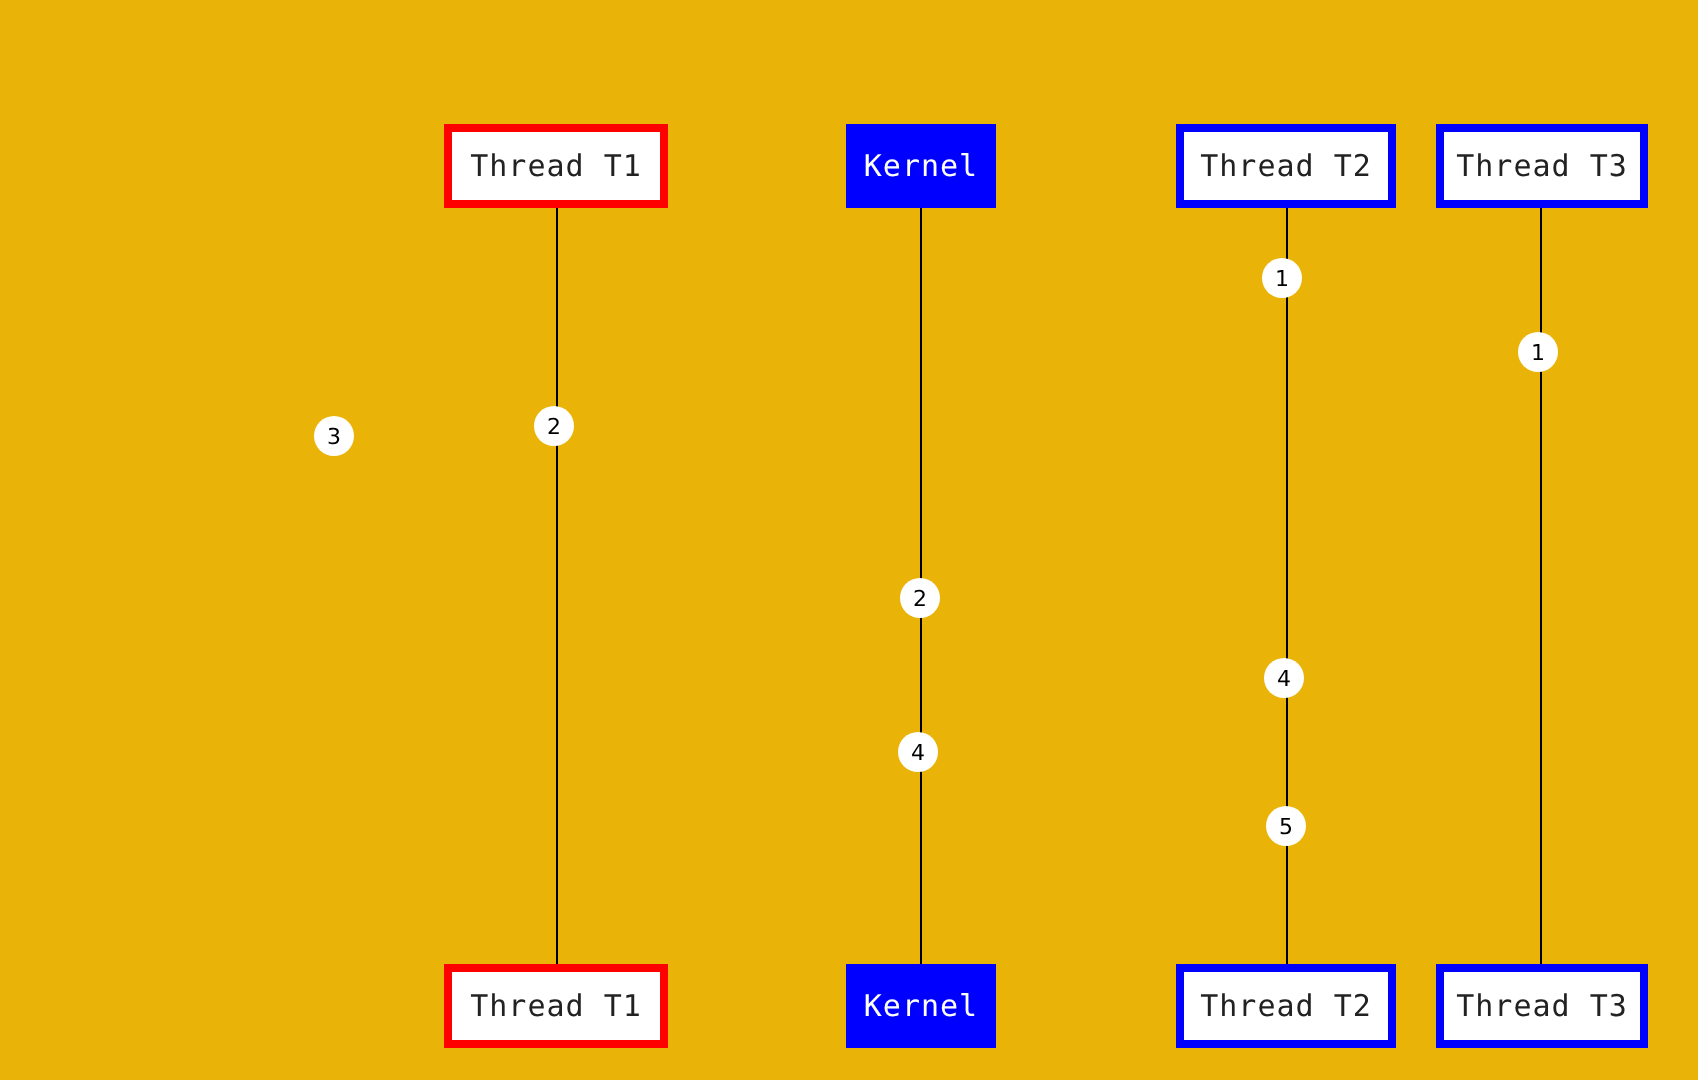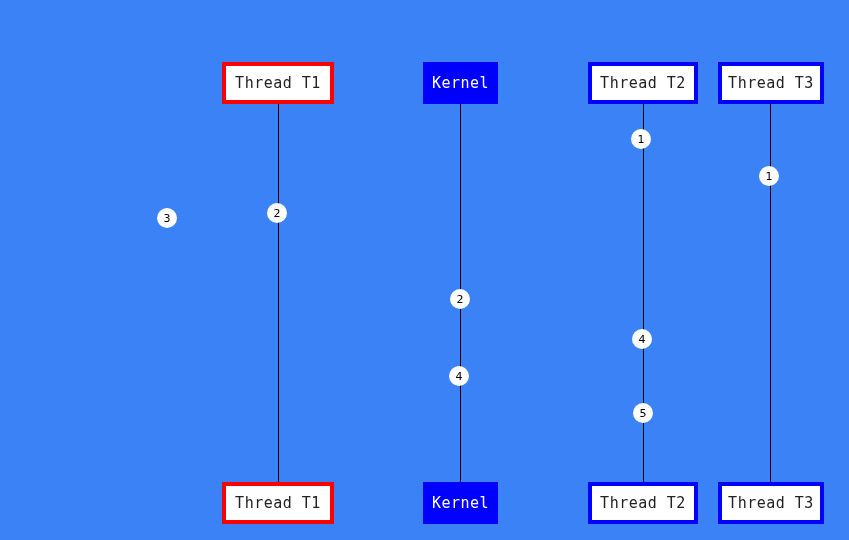--- a/index.html
+++ b/index.html
@@ -63,21 +63,21 @@
     justify-content: center;
     font-family: "DejaVu Sans", sans-serif;
     font-size: 11px;
     line-height: 1;
     font-weight: normal;
   }
 </style>
 </head>
 <body>
 
-<div id="canvas" style="width: 849px; height: 540px; background: #3b82f6;">
+<div id="canvas" style="width: 849px; height: 540px; background: #eab308;">
 
   <div id="lifelines">
       <div class="lifeline" style="left: 278px; top: 104px; height: 378px;"></div>
       <div class="lifeline" style="left: 460px; top: 102px; height: 380px;"></div>
       <div class="lifeline" style="left: 643px; top: 104px; height: 378px;"></div>
       <div class="lifeline" style="left: 770px; top: 104px; height: 378px;"></div>
     </div>
 
   <div id="participants-top">
       <div class="participant framed" style="left: 222px; top: 62px; width: 112px; height: 42px; background: rgb(255, 255, 255); color: rgb(34, 34, 34); border-color: rgb(255, 0, 0);">

